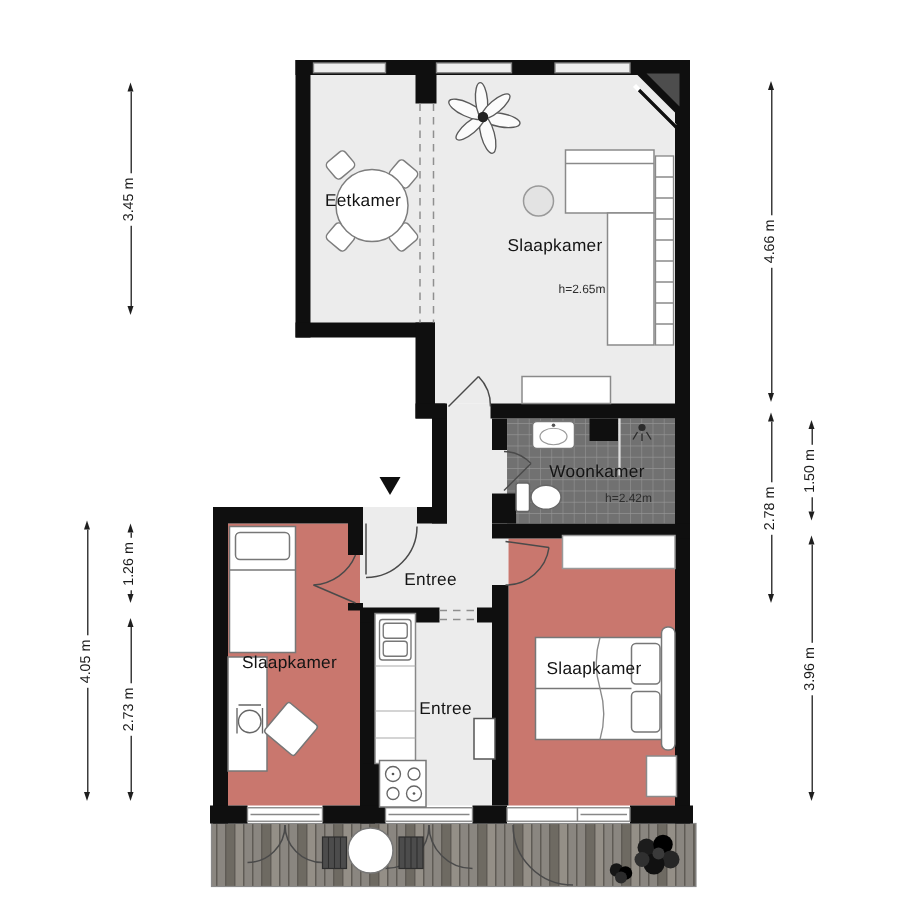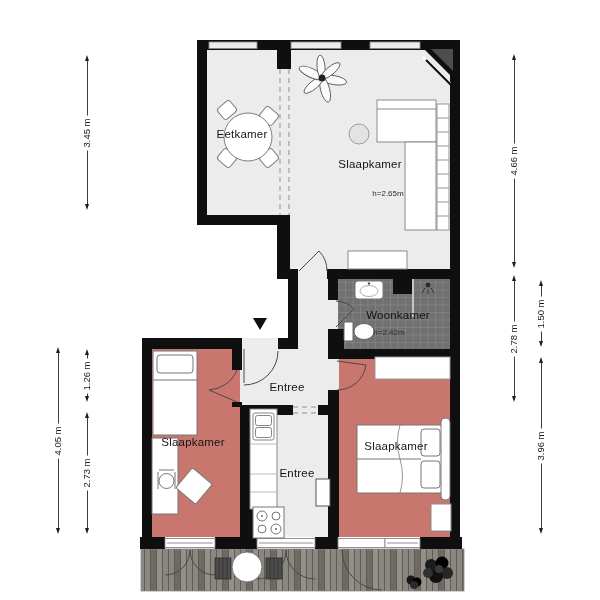--- a/index.html
+++ b/index.html
@@ -268,21 +268,21 @@
     </g>
   </g>
 
   <polygon points="253,306 267,306 260,318" style="fill:var(--wall,#0f0f0f)"></polygon>
 </svg>
 
 <div class="room-label" style="left:242px;top:122px;">Eetkamer</div>
 <div class="room-label" style="left:370px;top:152px;">Slaapkamer</div>
 <div class="h-label" style="left:388px;top:181px;">h=2.65m</div>
 <div class="room-label" style="left:398px;top:303px;">Woonkamer</div>
-<div class="h-label" style="left:389px;top:320px;">h=2.42m</div>
+<div class="h-label" style="left:419px;top:320px;">h=2.42m</div>
 <div class="room-label" style="left:287px;top:375px;">Entree</div>
 <div class="room-label" style="left:193px;top:430px;">Slaapkamer</div>
 <div class="room-label" style="left:297px;top:461px;">Entree</div>
 <div class="room-label" style="left:396px;top:434px;">Slaapkamer</div>
 
 <div class="dim" style="left:87px;top:43px;height:155px;">
   <span class="arr up"></span>
   <span class="dline"></span>
   <span class="dim-label">3.45 m</span>
   <span class="arr down"></span>

